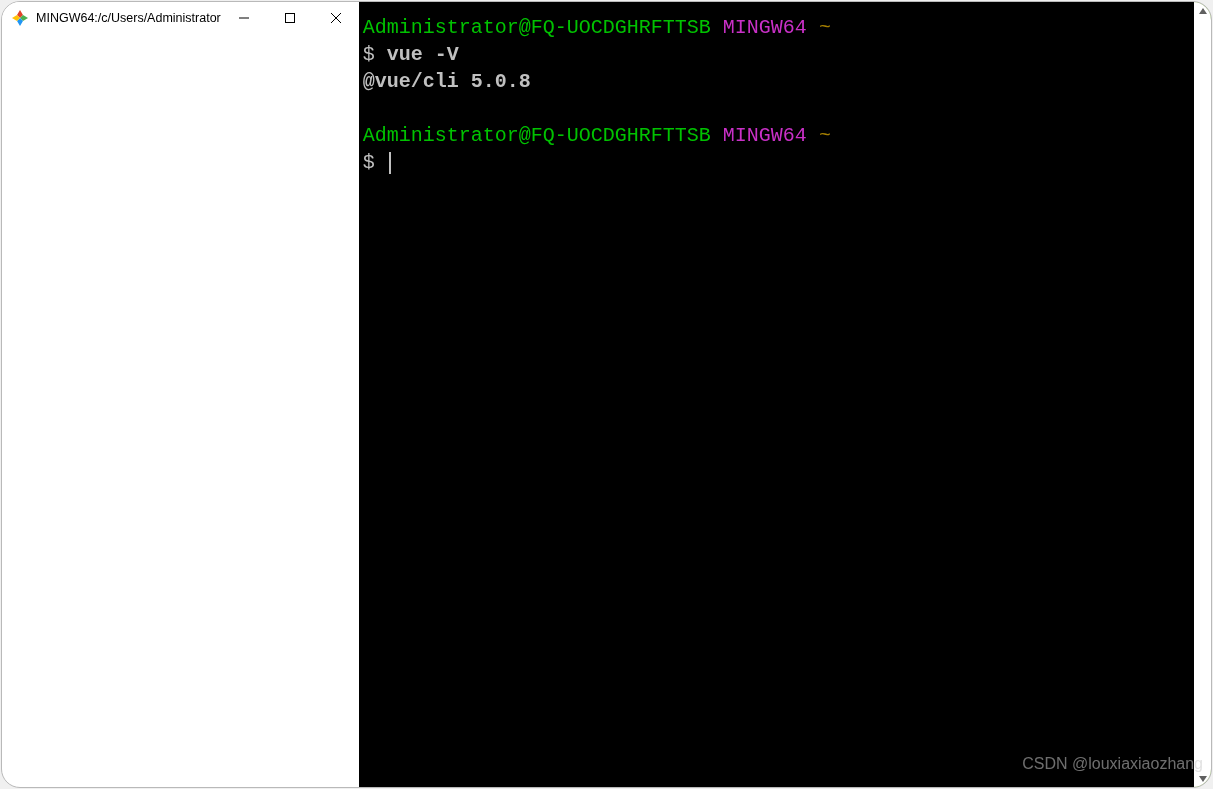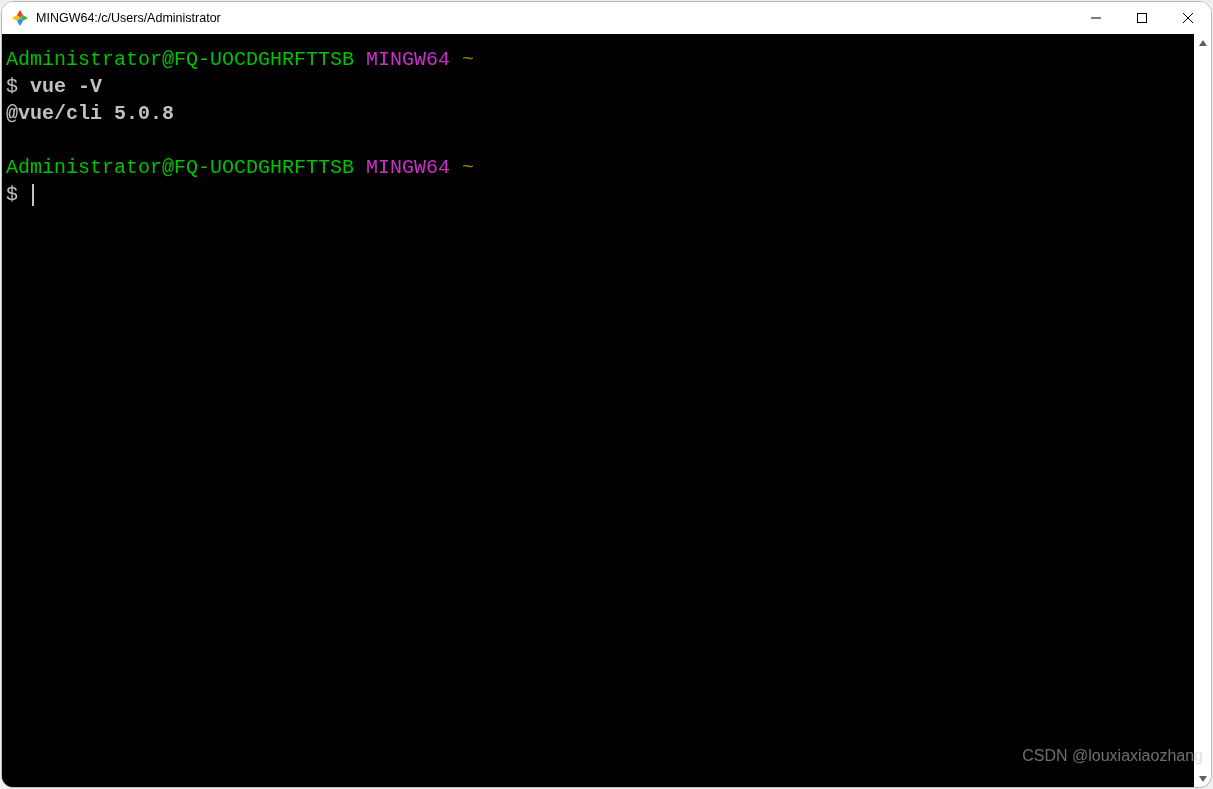--- a/index.html
+++ b/index.html
@@ -9,24 +9,24 @@
     width: 1213px;
     height: 789px;
     overflow: hidden;
     position: relative;
   }
   .window {
     position: absolute;
     top: 1px; left: 1px; right: 1px; bottom: 1px;
     background: #fff;
     border: 1px solid #b9b9b9;
-    border-radius: 12px;
+    border-radius: 19px;
     overflow: hidden;
     display: flex;
-    flex-direction: column;
+    flex-direction: row;
   }
   .titlebar {
     height: 32px;
     background: #fff;
     display: flex;
     align-items: center;
     padding-left: 10px;
     user-select: none;
   }
   .titlebar .app-icon {
@@ -93,21 +93,21 @@
     width: 2px;
     height: 22px;
     background: #c0c0c0;
     vertical-align: text-bottom;
     margin-left: 2px;
   }
 
   .watermark {
     position: absolute;
     right: 8px;
-    bottom: 22px;
+    bottom: 14px;
     font-family: "Segoe UI", sans-serif;
     font-size: 16px;
     color: rgba(200,200,200,0.55);
     pointer-events: none;
   }
 </style>
 </head>
 <body>
 
 <div class="window">

